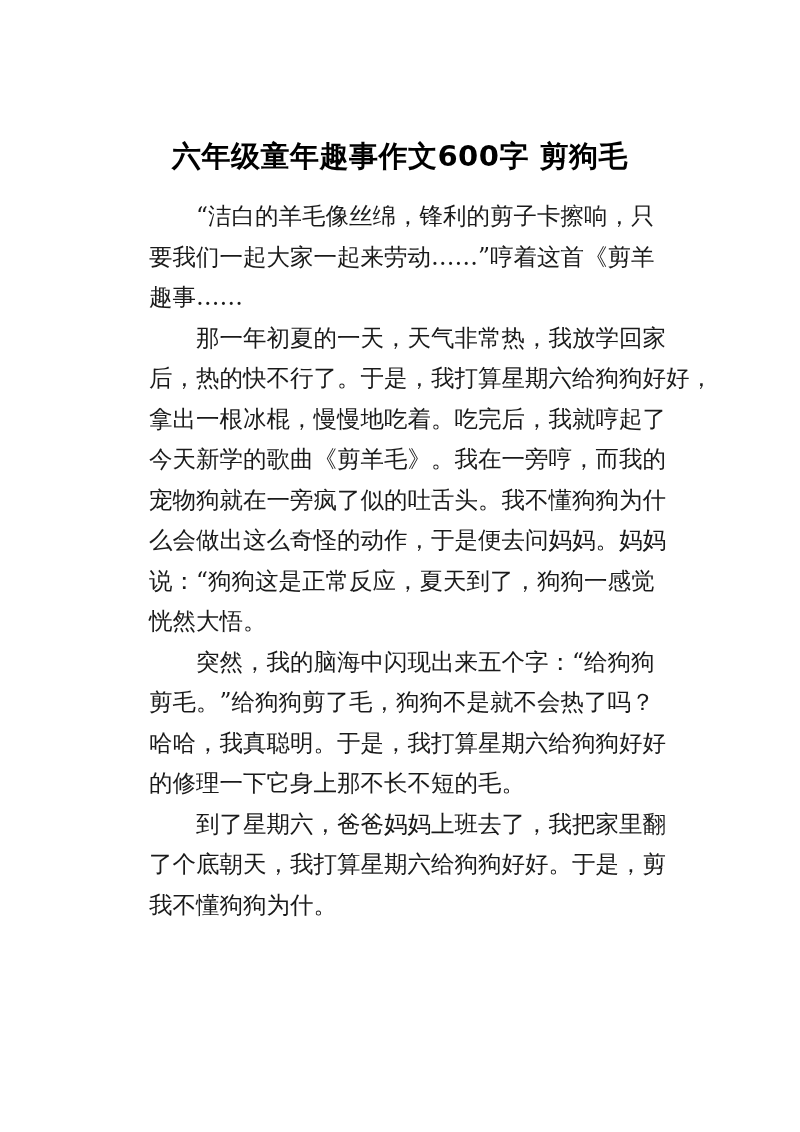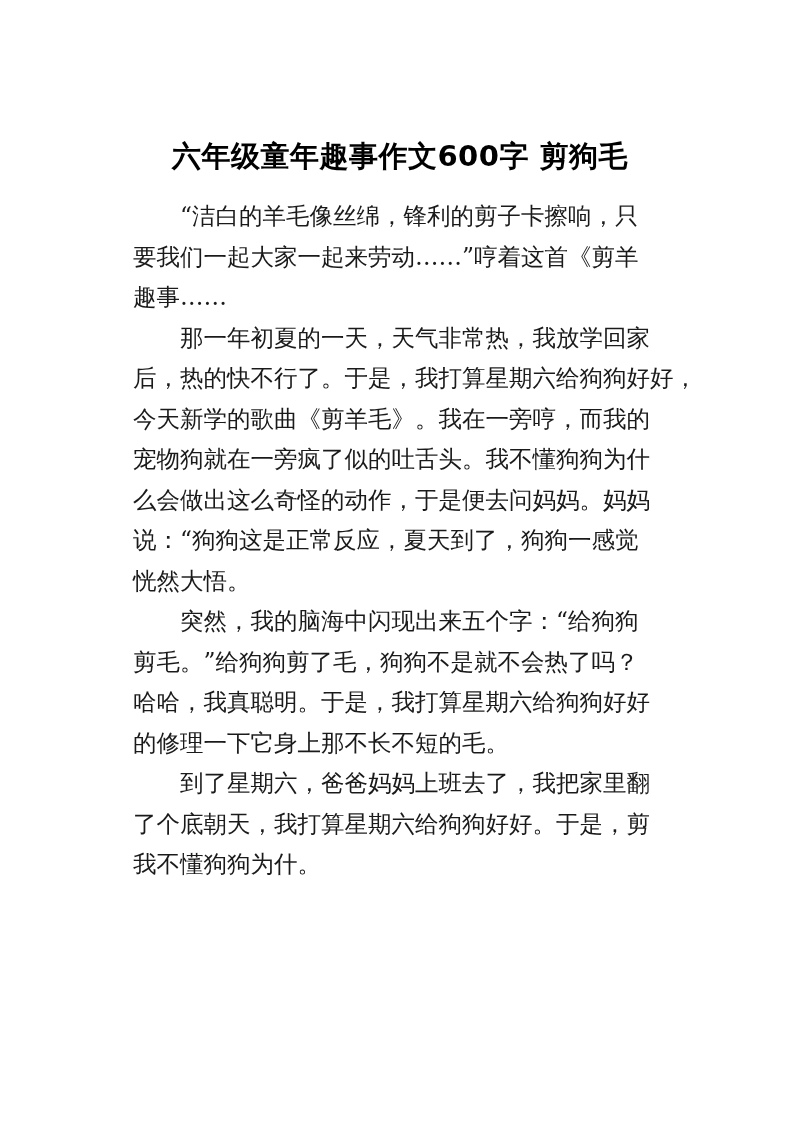--- a/index.html
+++ b/index.html
@@ -30,21 +30,21 @@
       font-family: "DejaVu Sans", "Liberation Sans", sans-serif;
       font-weight: bold;
       font-size: 29px;
       line-height: 44px;
       letter-spacing: 0.5px;
       color: #000000;
       margin-top: 38px;
     }
     .body {
       position: absolute;
-      left: 133px;
+      left: 149px;
       top: 196px;
       width: 540px;
     }
     .line {
       display: block;
       height: 40.5px;
       line-height: 40.5px;
       font-size: 23.5px;
       white-space: nowrap;
       color: #1a1a1a;
@@ -63,20 +63,21 @@
 
     <div>
       <span class="line indent">“洁白的羊毛像丝绵，锋利的剪子卡擦响，只</span>
       <span class="line">要我们一起大家一起来劳动……”哼着这首《剪羊</span>
       <span class="line">趣事……</span>
     </div>
 
     <div>
       <span class="line indent">那一年初夏的一天，天气非常热，我放学回家</span>
       <span class="line">后，热的快不行了。于是，我打算星期六给狗狗好好，</span>
+      <span class="line">拿出一根冰棍，慢慢地吃着。吃完后，我就哼起了</span>
       <span class="line">今天新学的歌曲《剪羊毛》。我在一旁哼，而我的</span>
       <span class="line">宠物狗就在一旁疯了似的吐舌头。我不懂狗狗为什</span>
       <span class="line">么会做出这么奇怪的动作，于是便去问妈妈。妈妈</span>
       <span class="line">说：“狗狗这是正常反应，夏天到了，狗狗一感觉</span>
       <span class="line">恍然大悟。</span>
     </div>
 
     <div>
       <span class="line indent">突然，我的脑海中闪现出来五个字：“给狗狗</span>
       <span class="line">剪毛。”给狗狗剪了毛，狗狗不是就不会热了吗？</span>

